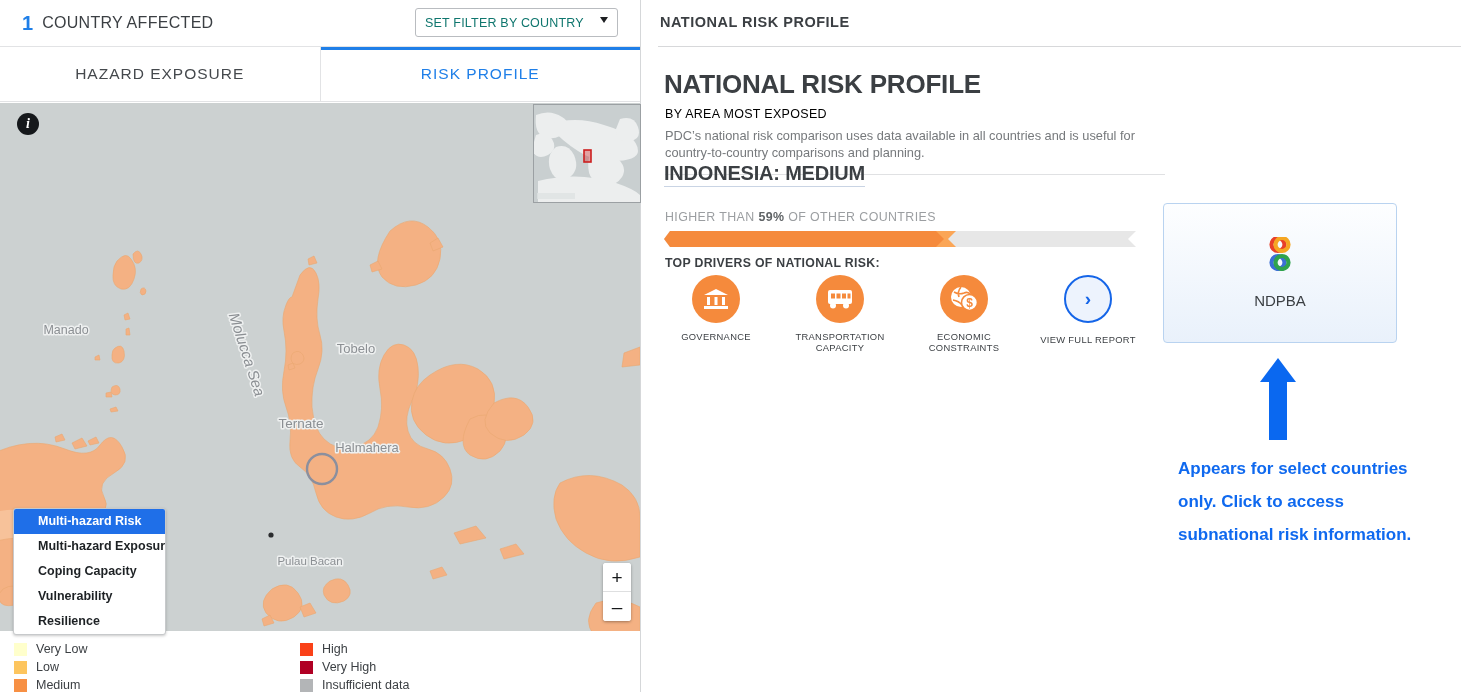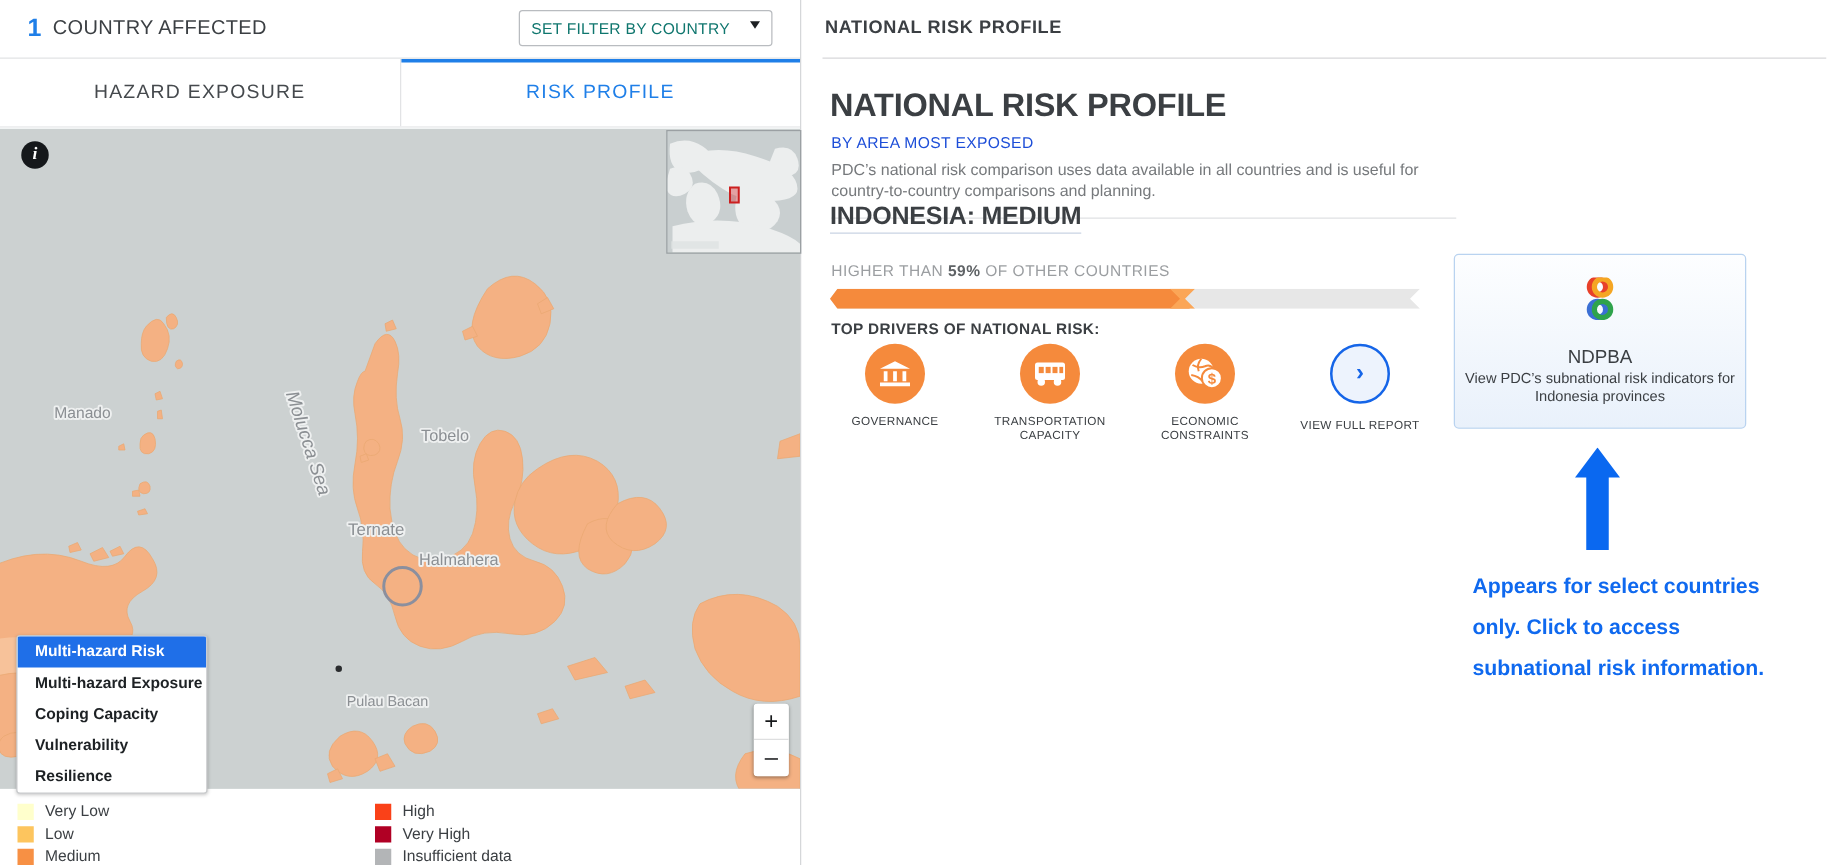--- a/index.html
+++ b/index.html
@@ -77,21 +77,21 @@
   }
 
   
   #layer-menu {
     position:absolute; left:13px; top:508px; width:153px;
     background:#fff; border:1px solid #c7c9cb; border-radius:3px;
     box-shadow:0 1px 3px rgba(0,0,0,.22); overflow:hidden; z-index:5;
   }
   .layer-item {
     font-size:12.5px; color:#1d2124; font-weight:bold;
-    padding:4px 0 4px 14px; line-height:17px; cursor:pointer; white-space:nowrap;
+    padding:4px 0 4px 24px; line-height:17px; cursor:pointer; white-space:nowrap;
   }
   .layer-item.selected { background:#1f6fe8; color:#fff; }
 
   
   #zoom-ctrl {
     position:absolute; left:603px; top:563px; width:28px; z-index:5;
     background:#fff; border-radius:3px; box-shadow:0 1px 3px rgba(0,0,0,.35);
     overflow:hidden;
   }
   .zoom-btn {
@@ -119,21 +119,21 @@
     position:absolute; left:18px; top:14px;
     font-size:14.5px; font-weight:bold; letter-spacing:.5px; color:#3b3f43;
   }
   #content { position:absolute; left:0; top:47px; width:823px; }
   #nrp-heading {
     position:absolute; left:22px; top:22px;
     font-size:26px; font-weight:bold; letter-spacing:-.2px; color:#3b3f43;
   }
   #nrp-sub {
     position:absolute; left:23px; top:60px;
-    font-size:12.5px; letter-spacing:.3px; color:#1d4ed8;
+    font-size:12.5px; letter-spacing:.3px; color:#000000;
   }
   #nrp-desc {
     position:absolute; left:23px; top:80px; width:492px;
     font-size:12.8px; line-height:17px; color:#76797c;
   }
   #nrp-rule { position:absolute; left:23px; top:127px; width:500px; height:1px; background:#e0e1e3; }
 
   #country-risk {
     position:absolute; left:22px; top:138px;
     font-size:20px; font-weight:bold; color:#3b3f43; letter-spacing:-.2px;
@@ -420,21 +420,20 @@
   <div id="ndpba-card">
     <svg width="40" height="34" viewBox="0 0 40 34">
       <g fill="none" stroke-width="4.2" stroke-linecap="round">
         <path d="M18,14 a6.5,6.5 0 1 0 -6.5,-6.5 a6.5,6.5 0 0 0 6.5,6.5z" stroke="#e8402a"></path>
         <path d="M22,14 a6.5,6.5 0 1 1 6.5,-6.5 a6.5,6.5 0 0 1 -6.5,6.5z" stroke="#f5a623"></path>
         <path d="M18,19 a6.5,6.5 0 1 1 -6.5,6.5 a6.5,6.5 0 0 1 6.5,-6.5z" stroke="#3b6fd4"></path>
         <path d="M22,19 a6.5,6.5 0 1 0 6.5,6.5 a6.5,6.5 0 0 0 -6.5,-6.5z" stroke="#2fa34c"></path>
       </g>
     </svg>
     <div id="ndpba-title">NDPBA</div>
-    <div id="ndpba-desc">View PDC’s subnational risk indicators for Indonesia provinces</div>
   </div>
 
   <svg id="callout-arrow" width="40" height="82" viewBox="0 0 40 82">
     <polygon points="20,0 38,24 29,24 29,82 11,82 11,24 2,24" fill="#0a68f0"></polygon>
   </svg>
   <div id="callout-text">Appears for select countries only. Click to access subnational risk information.</div>
 
 </div>
 
 </body></html>

